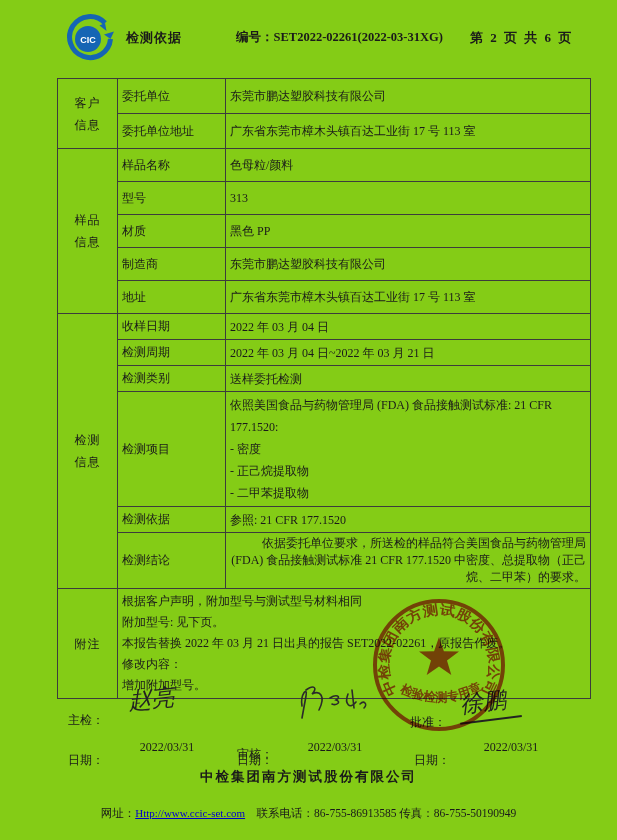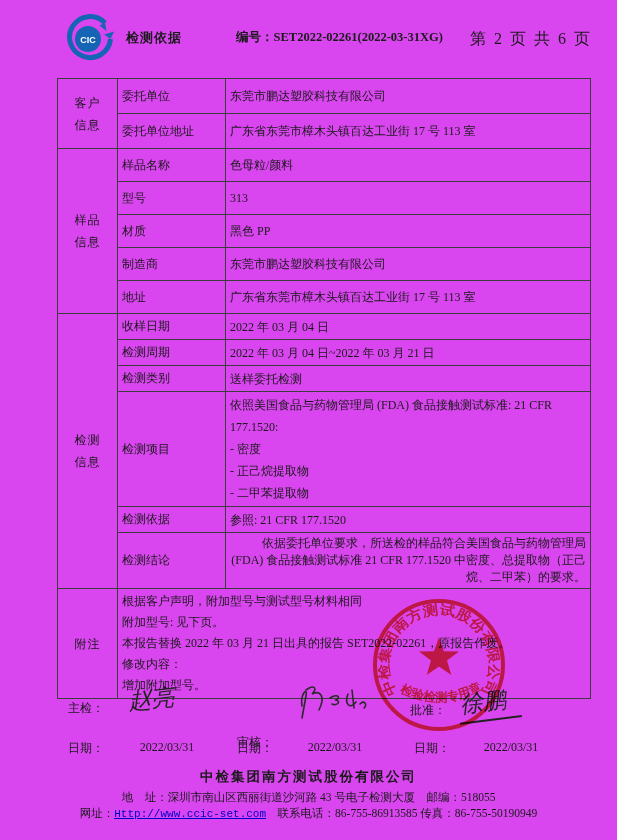--- a/index.html
+++ b/index.html
@@ -1,49 +1,49 @@
 <!DOCTYPE html>
 <html><head>
 <meta charset="utf-8">
 <style>
   html,body{margin:0;padding:0;background:#888;}
   #page{
-    position:relative;width:617px;height:840px;background:#d946ef;margin:0 auto;
+    position:relative;width:617px;height:840px;background:#84cc16;margin:0 auto;
     font-family:"Liberation Serif","DejaVu Serif",serif;color:#1a1a1a;overflow:hidden;
   }
   
   .hdr-logo{position:absolute;left:64px;top:12px;width:50px;height:50px;}
   .hdr-title{position:absolute;left:126px;top:29px;font-size:13px;font-weight:bold;letter-spacing:1px;}
   .hdr-no{position:absolute;left:236px;top:29px;font-size:12.5px;font-weight:bold;}
-  .hdr-page{position:absolute;left:470px;top:29px;font-size:16px;font-weight:normal;letter-spacing:2px;}
+  .hdr-page{position:absolute;left:470px;top:29px;font-size:13px;font-weight:bold;letter-spacing:2px;}
   
   table.rpt{position:absolute;left:57px;top:78px;width:506px;border-collapse:collapse;table-layout:fixed;
     font-size:12px;}
   table.rpt td{border:1px solid #3c3c3c;vertical-align:middle;padding:2px 4px;}
   td.sec{width:51px;text-align:center;padding:0;}
   td.sec span{display:inline-block;width:26px;line-height:22px;letter-spacing:1px;}
   td.lbl{width:99px;padding-left:10px;}
   td.val{width:356px;padding-left:10px;line-height:20px;}
   .h35{height:35px}.h33{height:33px}.h26{height:26px}.h89{height:89px}.h48{height:48px}.h90{height:90px}
   .mline div{line-height:22px;}
   .note-cell div{line-height:21px;}
   
-  .sig-label{position:absolute;font-size:12px;}
+  .sig-label{position:absolute;font-size:12px;margin-top:12px;}
   .sig-name{position:absolute;font-size:23px;font-style:italic;color:#222;
     font-family:"DejaVu Serif","Liberation Serif",serif;white-space:nowrap;}
   .sig-date{position:absolute;font-size:12px;width:90px;text-align:center;}
   
   .stamp{position:absolute;left:366px;top:592px;width:146px;height:146px;
     opacity:.88;mix-blend-mode:multiply;pointer-events:none;z-index:5;}
   
   .ftr{position:absolute;left:0;width:617px;text-align:center;}
   .ftr-company{top:768px;font-size:13.5px;font-weight:bold;letter-spacing:2px;}
   .ftr-addr{top:790px;font-size:11.5px;}
   .ftr-web{top:806px;font-size:11.5px;}
-  .ftr-web a{color:#0000cc;text-decoration:underline;font-family:Liberation Mono, monospace;font-size:11px;}
+  .ftr-web a{color:#0000cc;text-decoration:underline;font-family:Liberation Serif, serif;font-size:11px;}
 </style>
 </head>
 <body>
 
 <div id="page">
 
   <svg class="hdr-logo" viewBox="0 0 50 50">
     <path d="M 41,11 A 20.5,20.5 0 1 0 46.5,27" fill="none" stroke="#1565b4" stroke-width="5"></path>
     <polygon points="46.5,27 40,22.5 50,19.5" fill="#1565b4"></polygon>
     <polygon points="41,11 35.5,13.5 42.5,19" fill="#1565b4"></polygon>
@@ -162,16 +162,15 @@
     </defs>
     <text font-size="13.5" fill="#d93a30" font-weight="bold" font-family="Liberation Serif, serif">
       <textPath href="#arcTop" startOffset="0" textLength="218" lengthAdjust="spacingAndGlyphs">中检集团南方测试股份有限公司</textPath>
     </text>
     <text font-size="12.5" fill="#d93a30" font-weight="bold" font-family="Liberation Serif, serif">
       <textPath href="#arcBottom" startOffset="2" textLength="86" lengthAdjust="spacingAndGlyphs">检验检测专用章</textPath>
     </text>
   </svg>
 
   <div class="ftr ftr-company">中检集团南方测试股份有限公司</div>
-  <div class="ftr ftr-addr">地　址：深圳市南山区西丽街道沙河路 43 号电子检测大厦　邮编：518055</div>
   <div class="ftr ftr-web"><span>网址：</span><a href="#">Http://www.ccic-set.com</a><span>　联系电话：86-755-86913585 传真：86-755-50190949</span></div>
 
 </div>
 
 </body></html>

